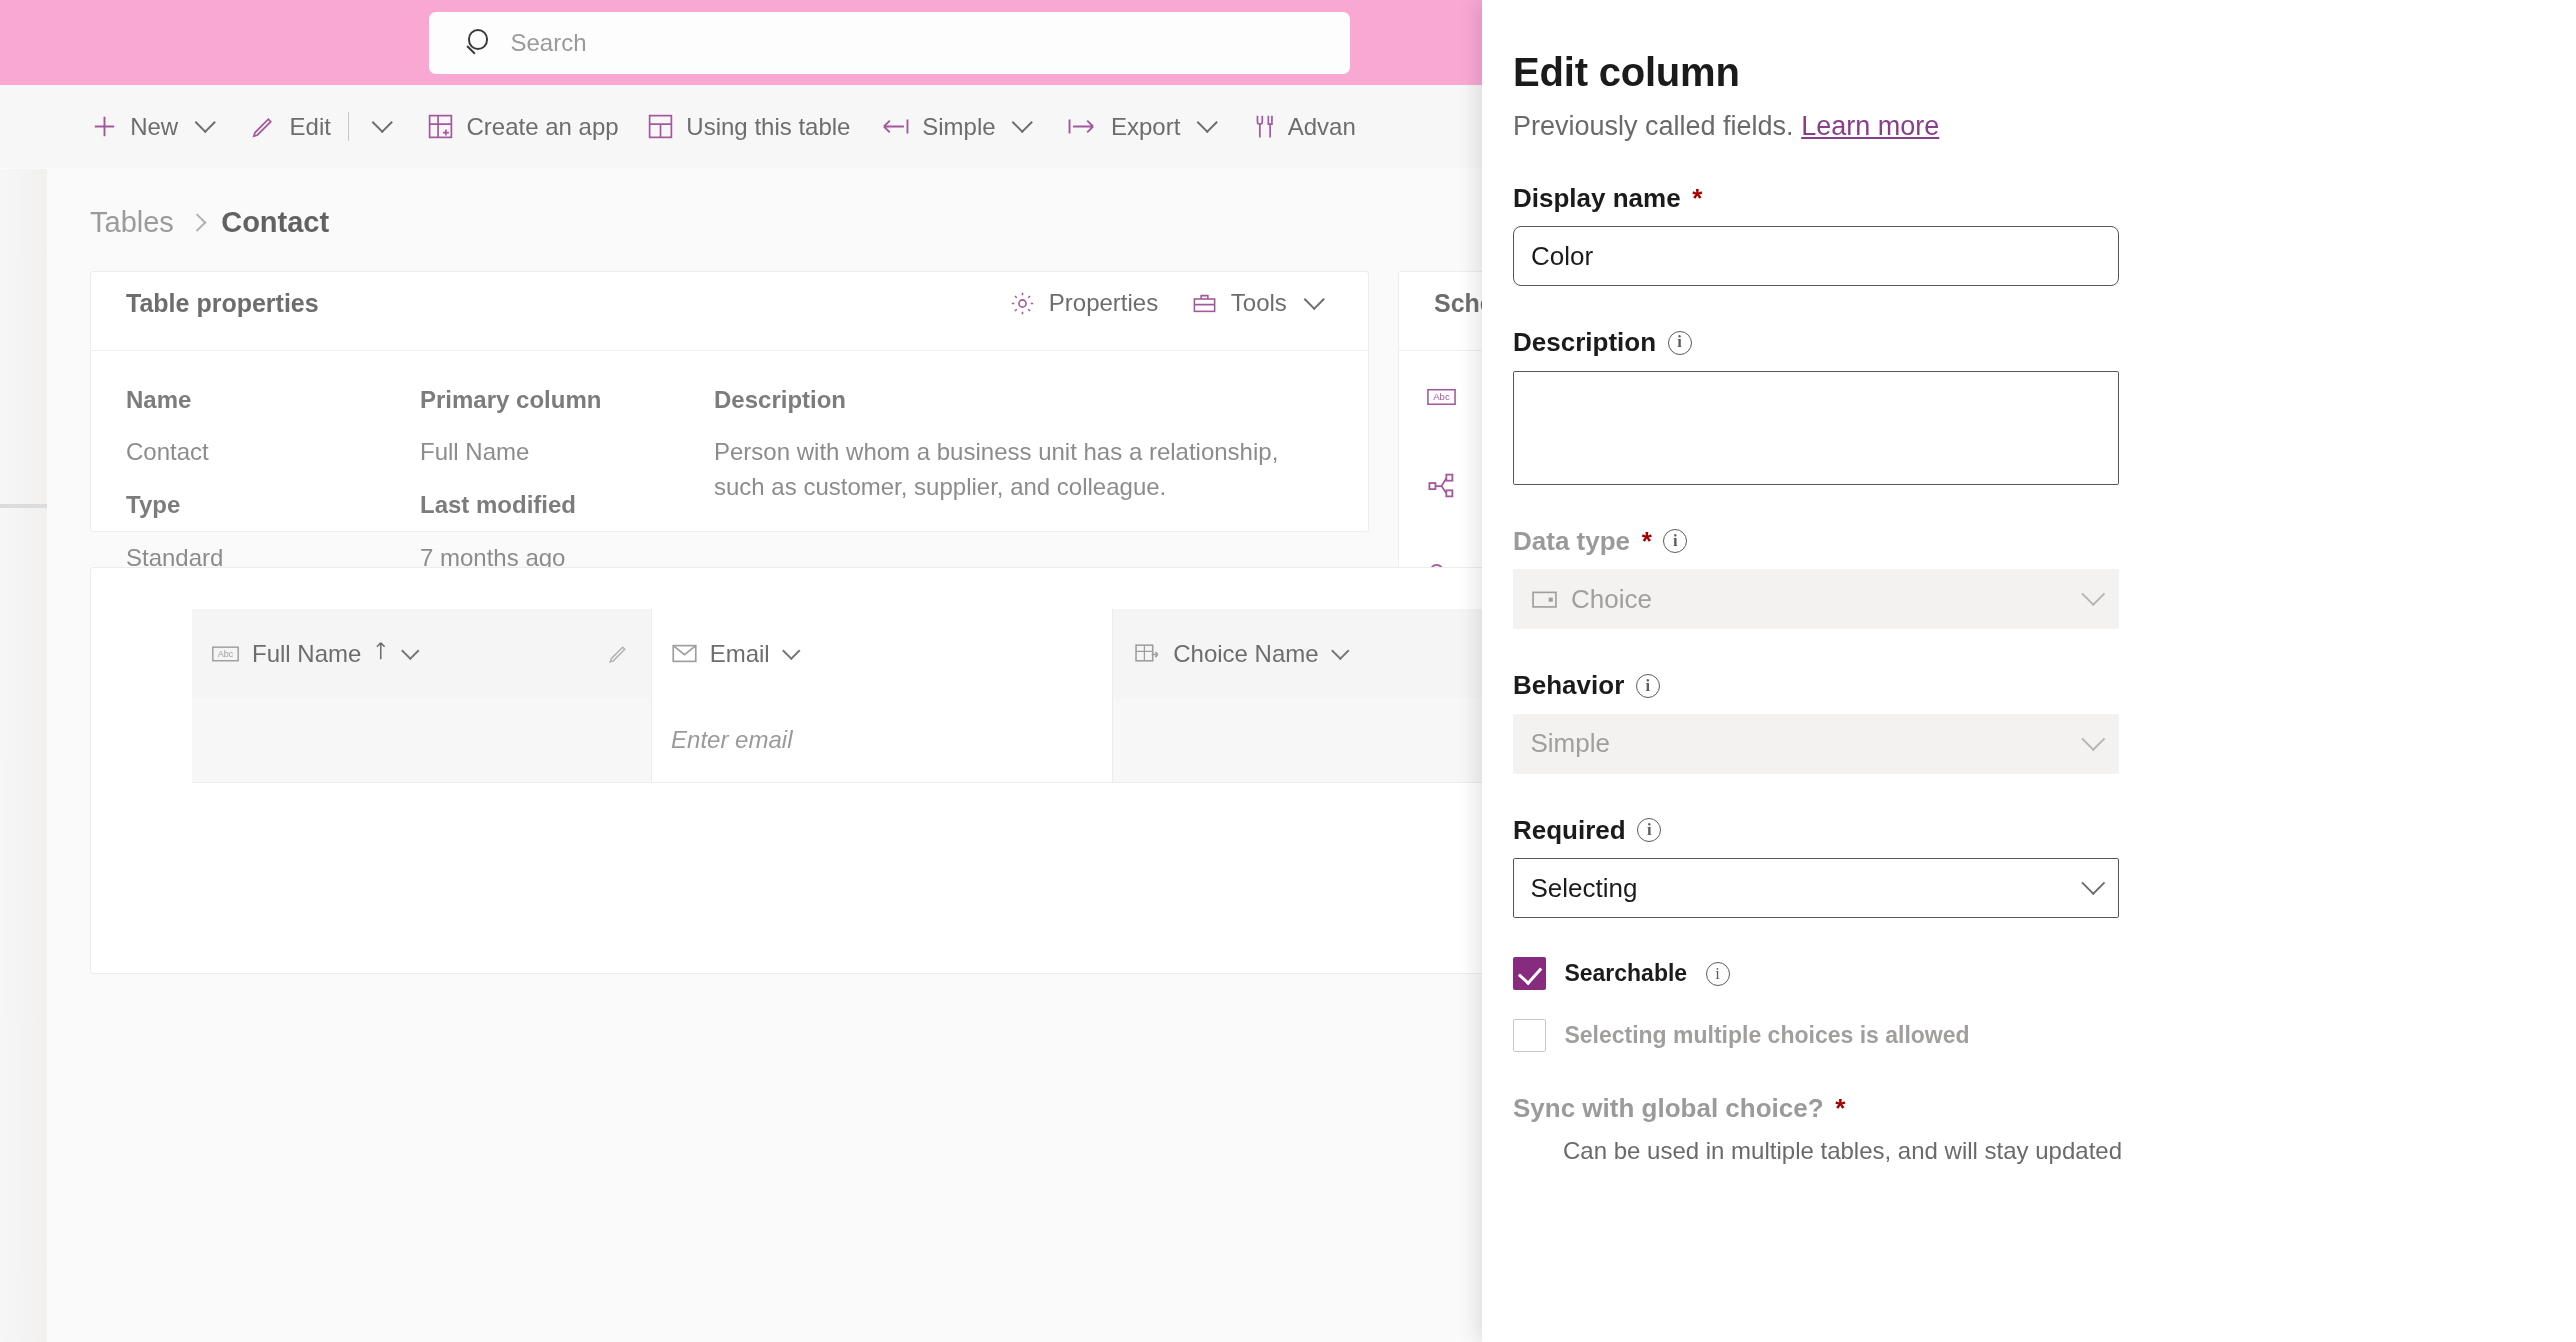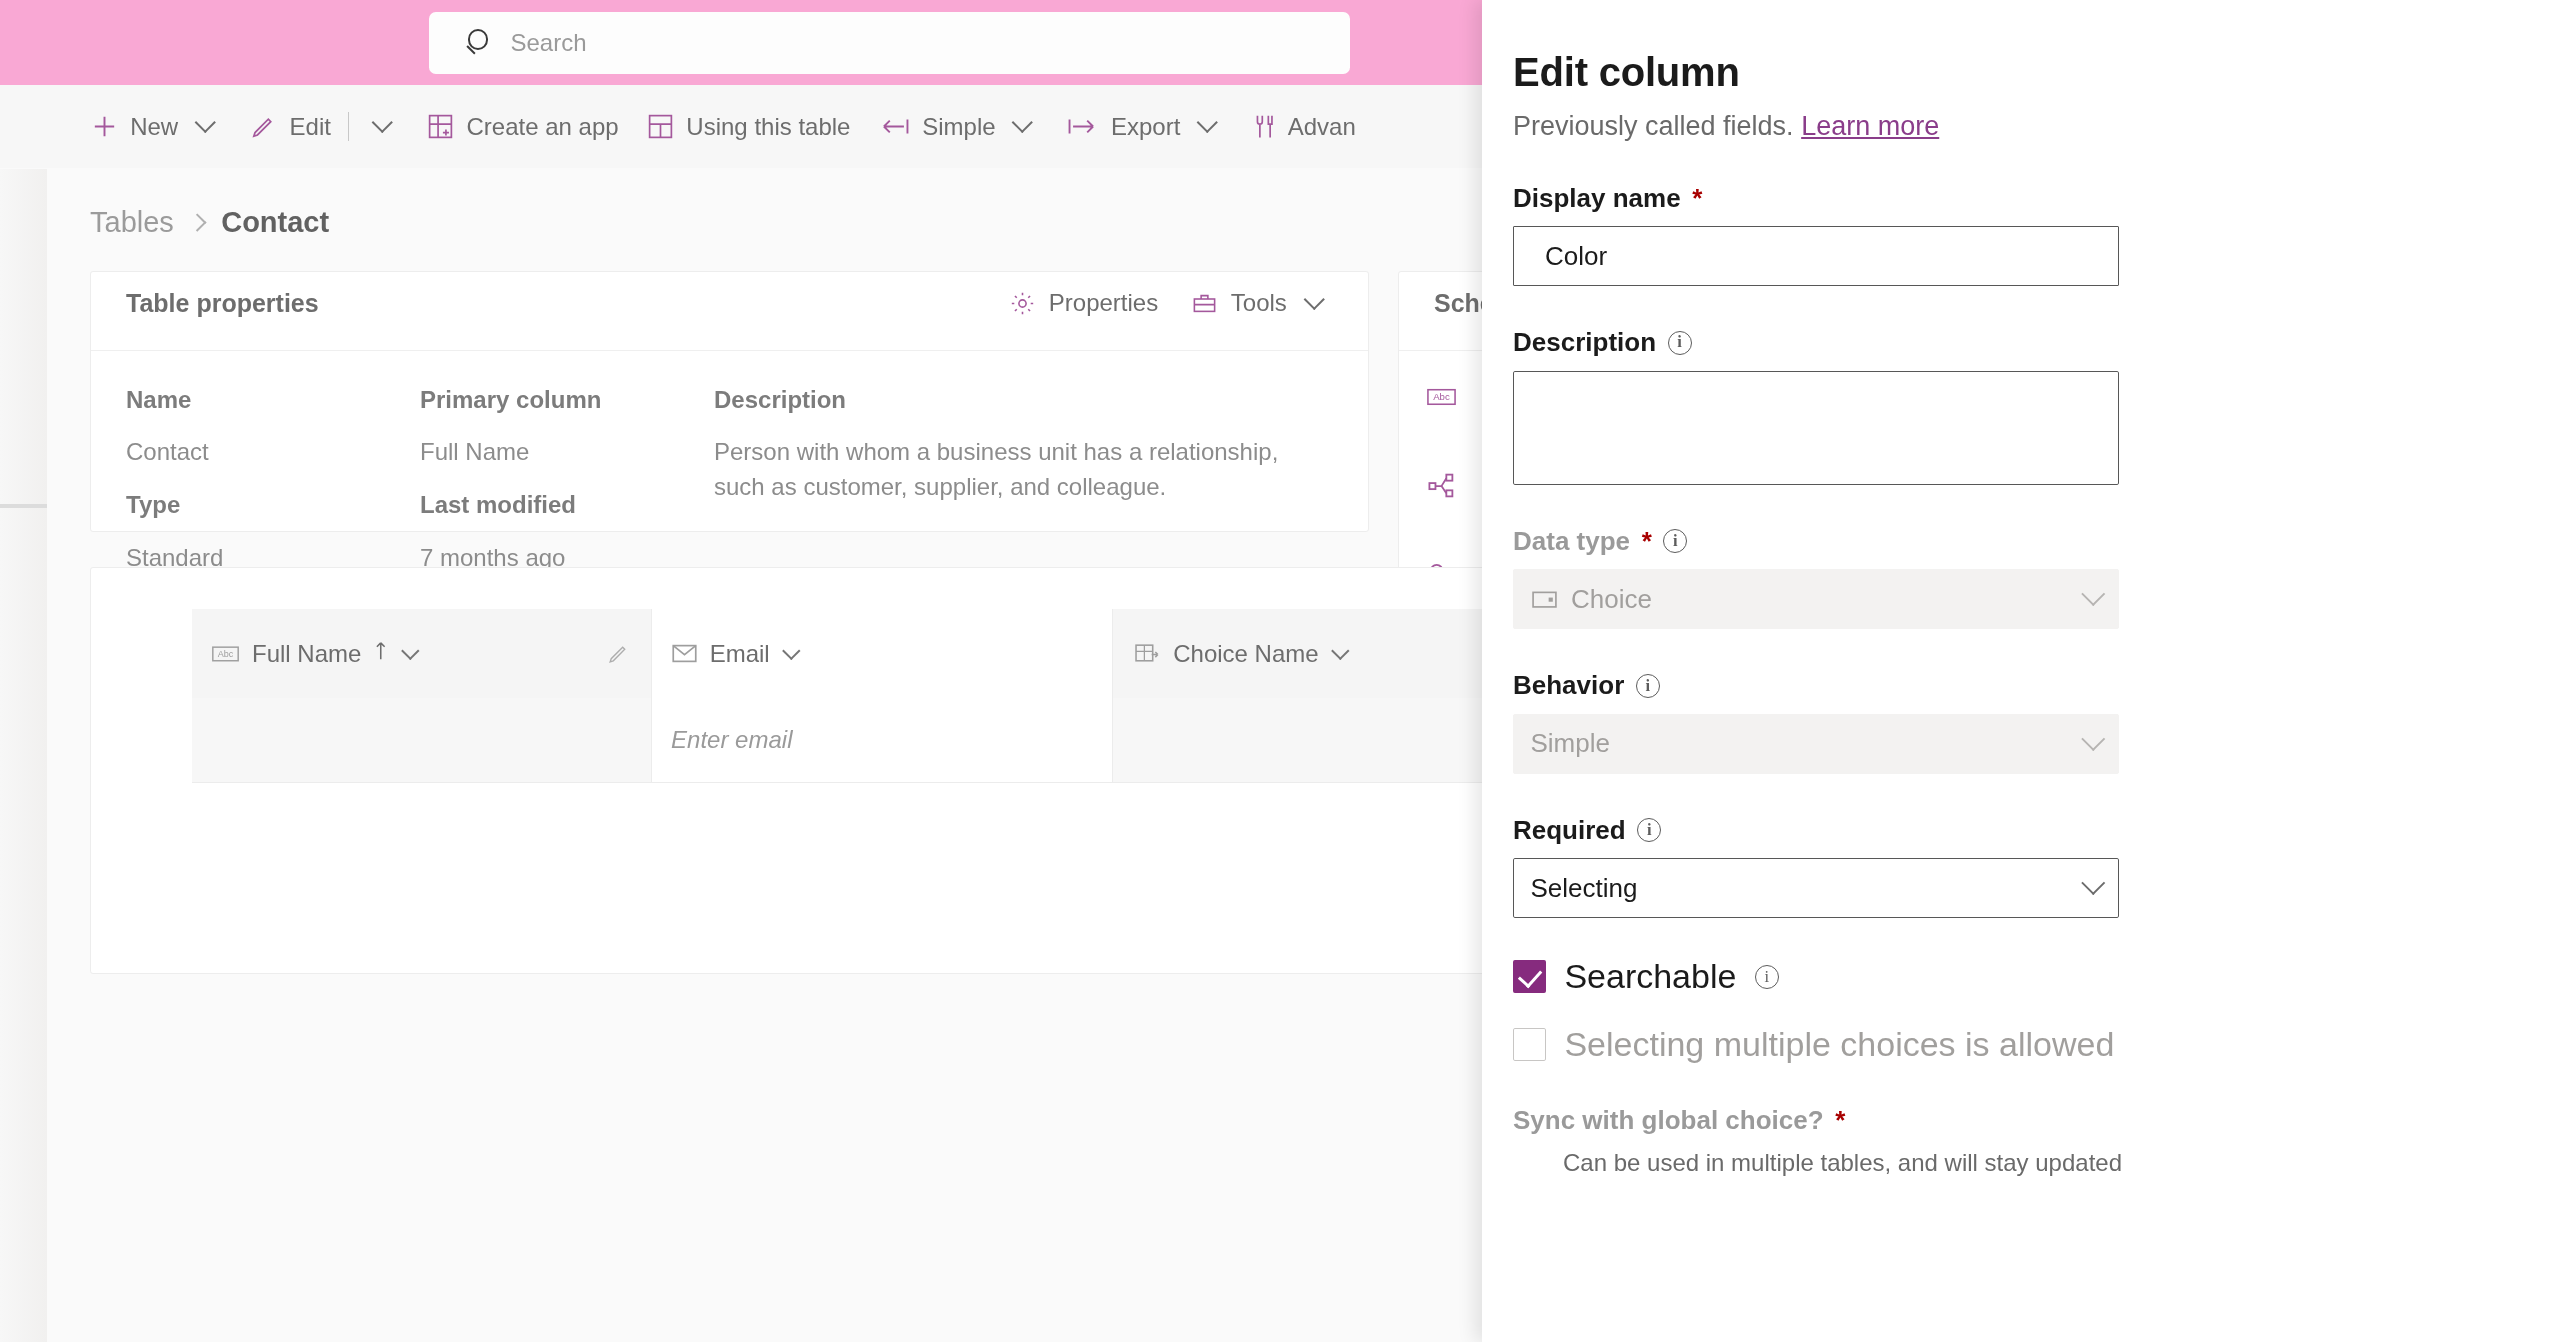--- a/index.html
+++ b/index.html
@@ -157,22 +157,22 @@
   }
   .field-label.dim { color: #9a9a9a; }
   .req-star { color: #a80000; font-size: 26px; font-weight: bold; }
   .info-i {
     width: 24px; height: 24px; border: 1.9px solid #5c5c5c; border-radius: 50%;
     display: inline-flex; align-items: center; justify-content: center;
     font-size: 16.5px; color: #5c5c5c; font-family: "Liberation Serif", serif; line-height: 1;
   }
 
   .txt-input {
-    width: 606px; height: 60px; border: 1.6px solid #575757; border-radius: 1px;
-    background: #fff; display: flex; align-items: center; padding: 0 31px;
+    width: 606px; height: 60px; border: 1.6px solid #575757; border-radius: 8px;
+    background: #fff; display: flex; align-items: center; padding: 0 17px;
     font-size: 26px; color: #1b1b1b;
   }
   .txt-area {
     width: 606px; height: 114px; border: 1.6px solid #575757; border-radius: 1.9px; background: #fff;
   }
   .combo {
     width: 606px; height: 60px; border-radius: 1.9px;
     display: flex; align-items: center; padding: 0 16.5px;
     font-size: 26px;
   }
@@ -187,21 +187,21 @@
   .combo .type-ico { margin-right: 13.6px; display: inline-flex; color: #a19f9d; }
 
   .check-row { display: flex; align-items: center; gap: 18.4px; margin-top: 39px; }
   .cbox { width: 33px; height: 33px; border-radius: 1.9px; flex: none; position: relative; }
   .cbox.on { background: #862b7e; }
   .cbox.on::after {
     content: ""; position: absolute; left: 9.7px; top: 4.8px; width: 10.7px; height: 18.4px;
     border-right: 3.3px solid #fff; border-bottom: 3.3px solid #fff; transform: rotate(42deg);
   }
   .cbox.off { border: 1.9px solid #c8c6c4; background: #fff; }
-  .check-label { font-size: 34px; color: #1b1b1b; }
+  .check-label { font-size: 23px; color: #1b1b1b; font-weight: bold; }
   .check-label.dim { color: #a19f9d; }
 
   .radio-row { display: flex; align-items: center; gap: 18.4px; margin-top: 25px; }
   .radio { width: 32px; height: 32px; border-radius: 50%; border: 1.9px solid #9a9a9a; background: #fff; flex: none; }
   .radio-label { font-size: 26px; color: #1b1b1b; }
   .radio-help { margin: 11.6px 0 0 50px; font-size: 24px; color: #6a6a6a; }
 </style>
 </head>
 <body>
 

